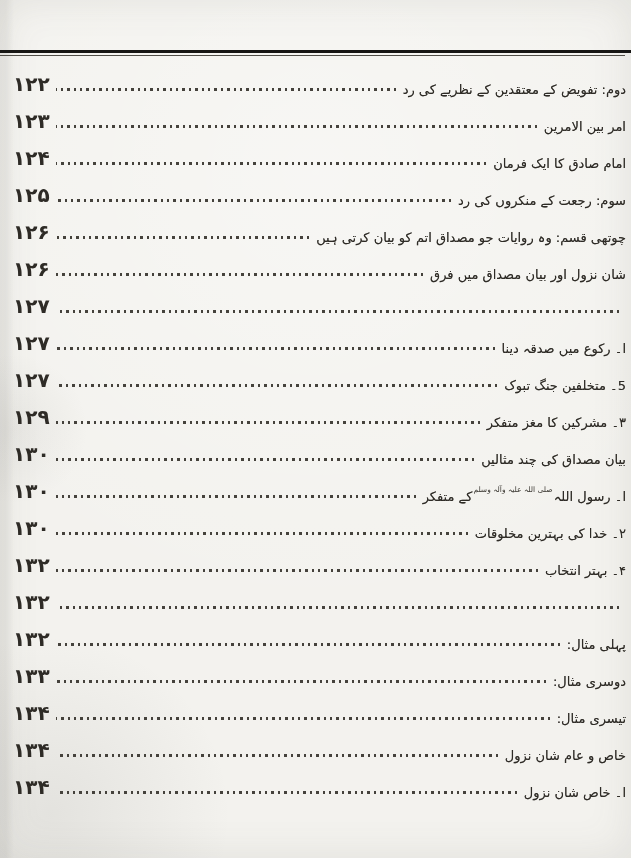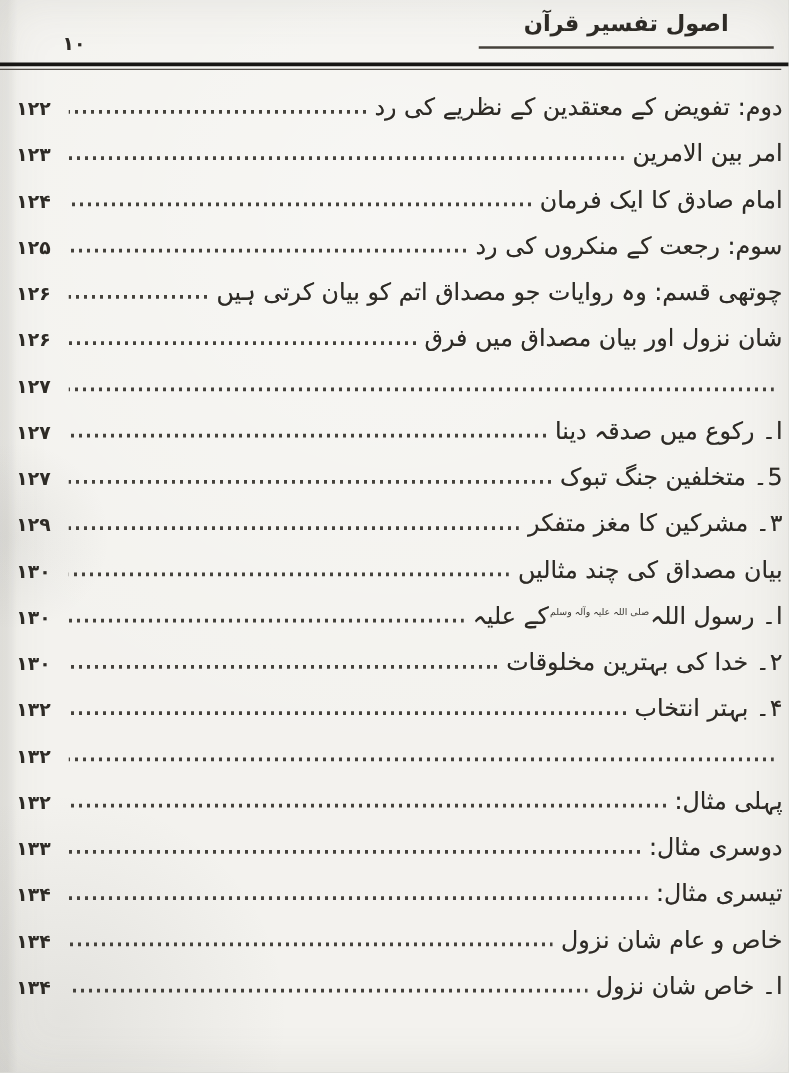--- a/index.html
+++ b/index.html
@@ -24,40 +24,36 @@
     text-align:center;font-size:18px;font-weight:bold;
     padding-bottom:7px;border-bottom:2px solid #45413b;
     letter-spacing:0.5px;
   }
   .pgnum{position:absolute;left:50px;top:26px;font-size:15px;font-weight:bold;}
   .rules{position:absolute;top:50px;left:0;right:0;}
   .rule-thick{border-top:3px solid #171614;}
   .rule-thin{border-top:1px solid #514e48;margin-top:2px;width:99%;}
   .toc{position:absolute;top:60px;left:0;right:0;padding:0 5px 0 13px;}
   .row{display:flex;direction:rtl;align-items:flex-end;height:37px;}
-  .t,.t2{font-size:19px;white-space:nowrap;letter-spacing:0.2px;
+  .t,.t2{font-size:13px;white-space:nowrap;letter-spacing:0.2px;
          text-shadow:0 0 0.5px rgba(46,43,38,0.55);text-align:center;}
   .hon{font-size:7.5px;align-self:center;transform:translateY(4px);
        margin:6px 1px;white-space:nowrap;color:#3a3731;}
   .leader{
     flex:1;height:3px;margin:0 7px 6px 6px;min-width:20px;
     background-image:repeating-linear-gradient(to left,#45423c 0 2.4px,transparent 2.4px 6.4px);
   }
-  .pg{font-size:15px;font-weight:bold;min-width:36px;letter-spacing:1.5px;
+  .pg{font-size:20px;font-weight:bold;min-width:36px;letter-spacing:1.5px;
       margin-bottom:1px;text-align:left;direction:ltr;}
 </style>
 </head>
 <body>
 
 <div class="page">
 
-  <div class="hdr">
-    <div class="pgnum">۱۰</div>
-    <div class="booktitle" dir="rtl">اصول تفسیر قرآن</div>
-  </div>
 
   <div class="rules">
     <div class="rule-thick"></div>
     <div class="rule-thin"></div>
   </div>
 
   <main class="toc" id="toc">
   <div class="row" dir="rtl">
     <span class="t">دوم: تفویض کے معتقدین کے نظریے کی رد</span>
 
@@ -130,21 +126,21 @@
   <div class="row" dir="rtl">
     <span class="t">بیان مصداق کی چند مثالیں</span>
 
     <span class="leader"></span>
     <span class="pg">۱۳۰</span>
   </div>
 
   <div class="row" dir="rtl">
     <span class="t">ا۔ رسول اللہ</span>
     <span class="hon">صلی اللہ علیہ وآلہ وسلم</span>
-    <span class="t2">کے علیہ</span>
+    <span class="t2">کے متفکر</span>
     <span class="leader"></span>
     <span class="pg">۱۳۰</span>
   </div>
 
   <div class="row" dir="rtl">
     <span class="t">۲۔ خدا کی بہترین مخلوقات</span>
 
     <span class="leader"></span>
     <span class="pg">۱۳۰</span>
   </div>

